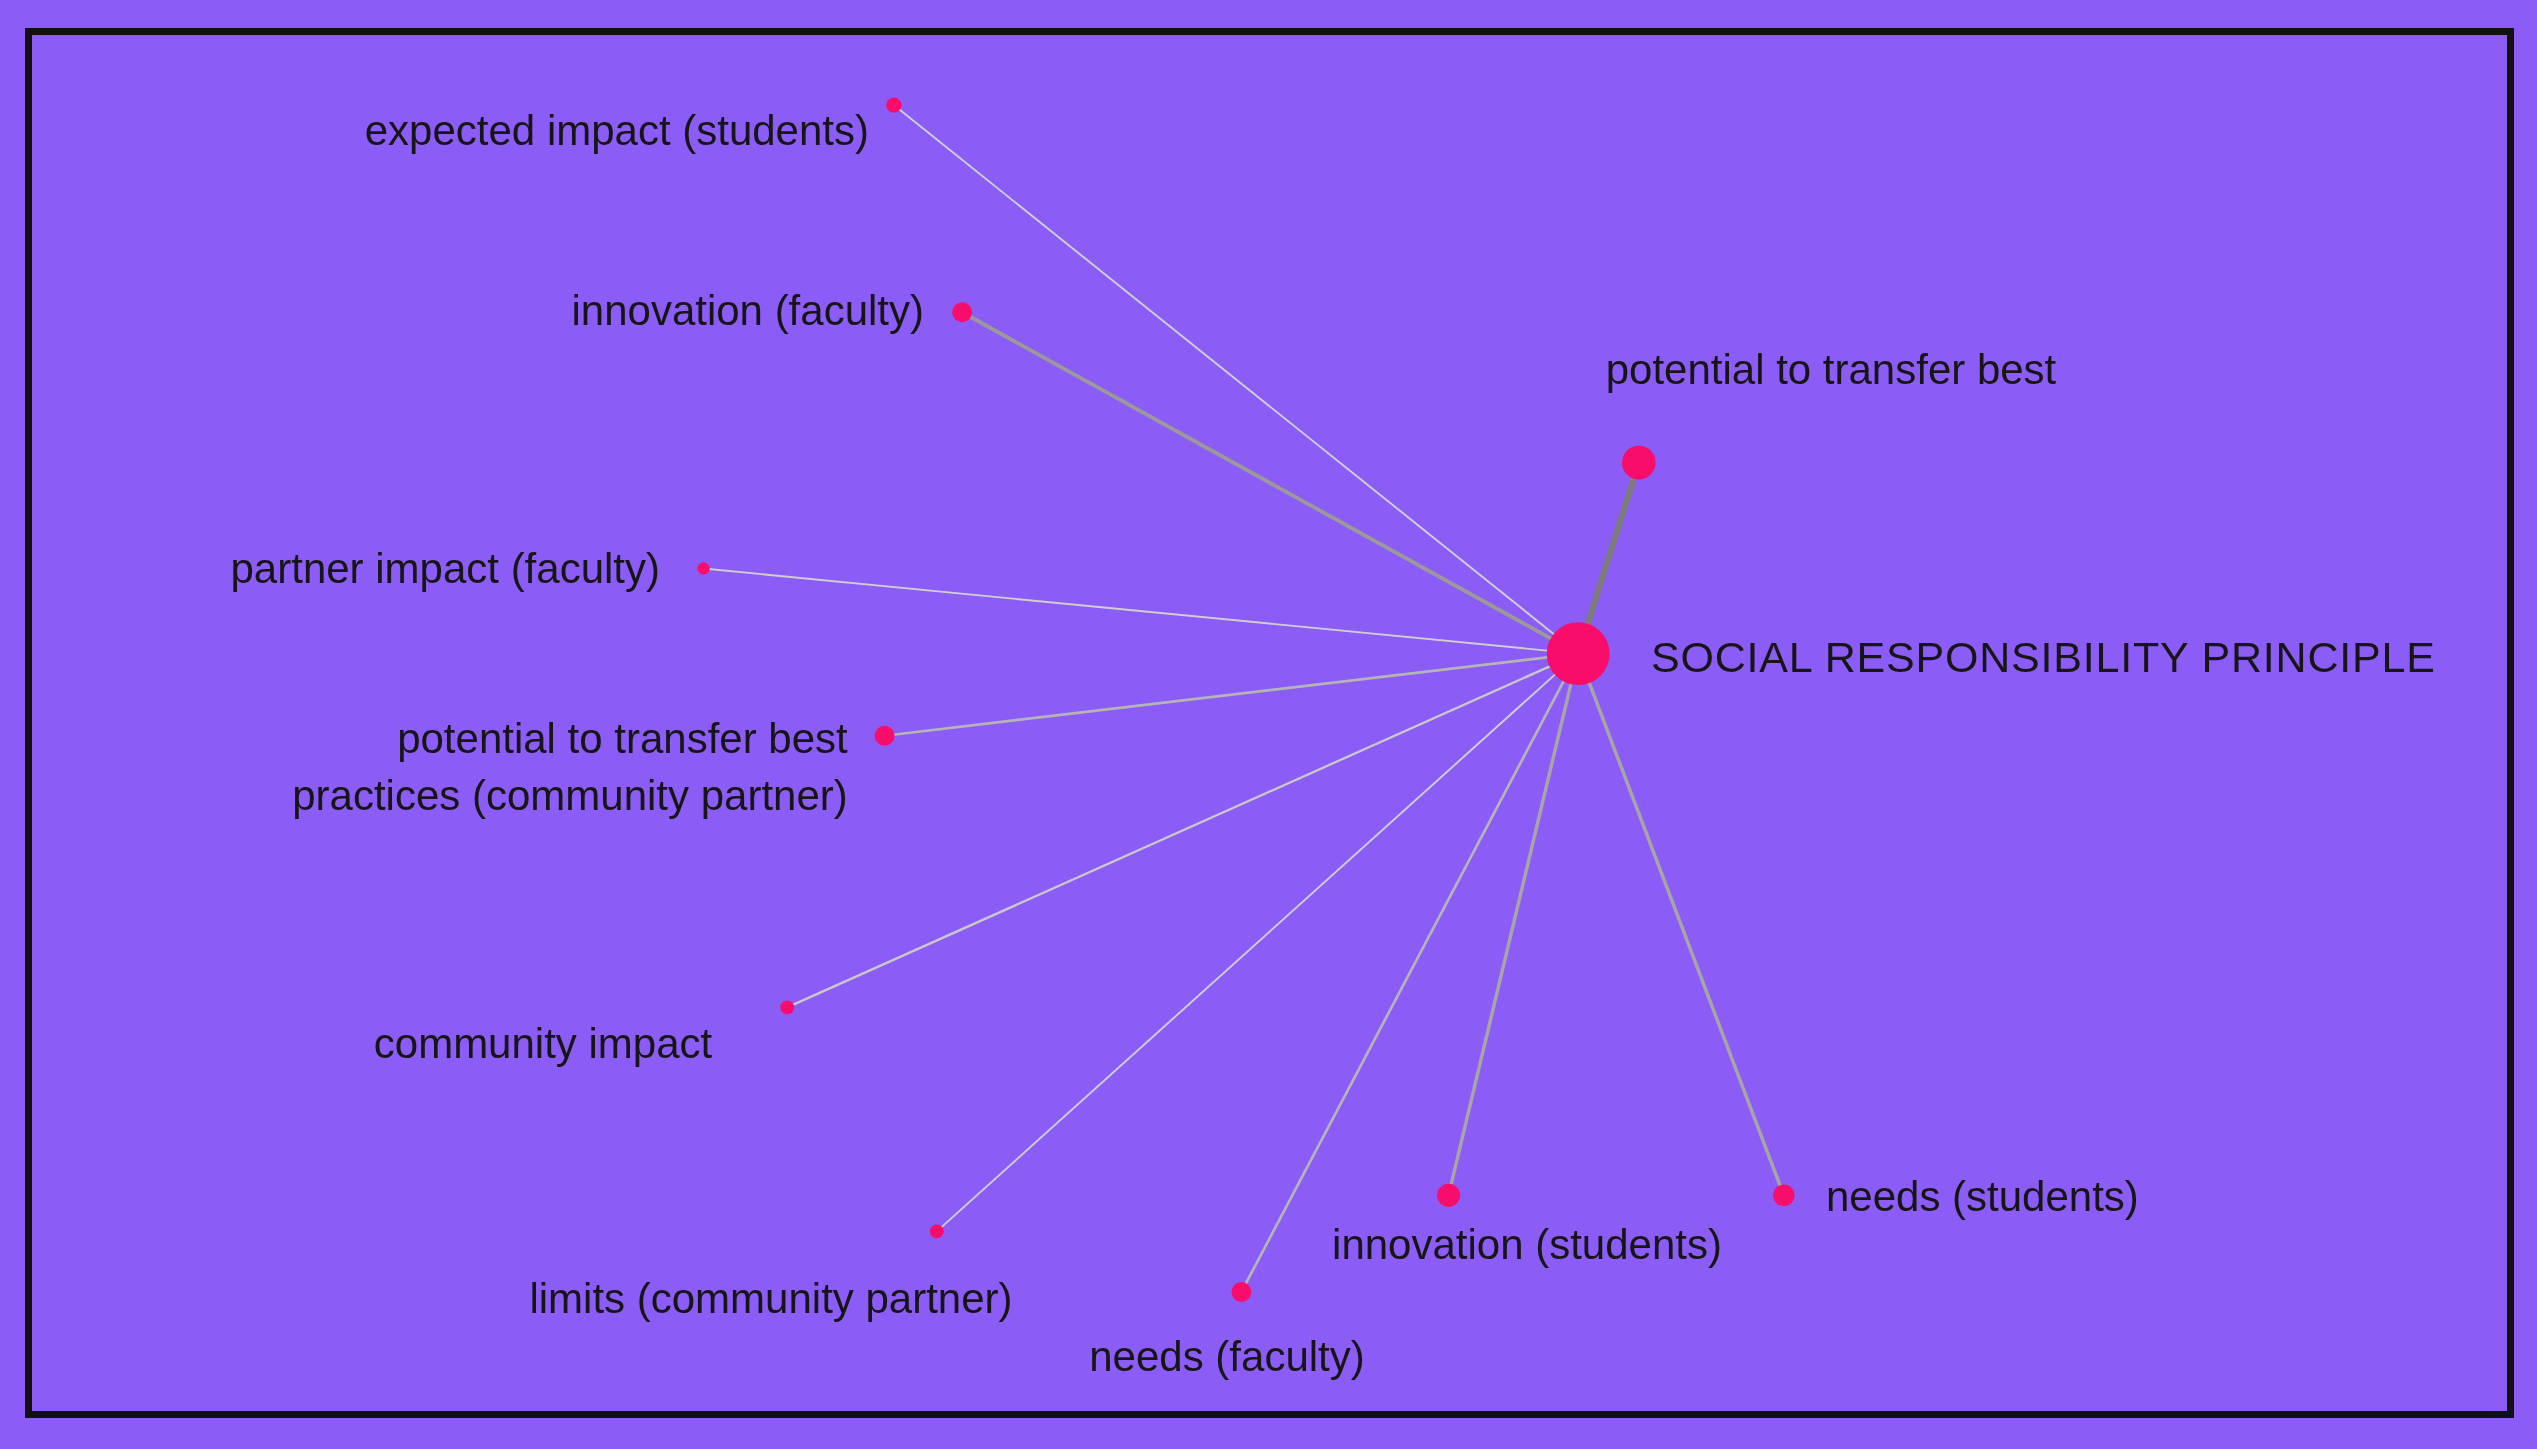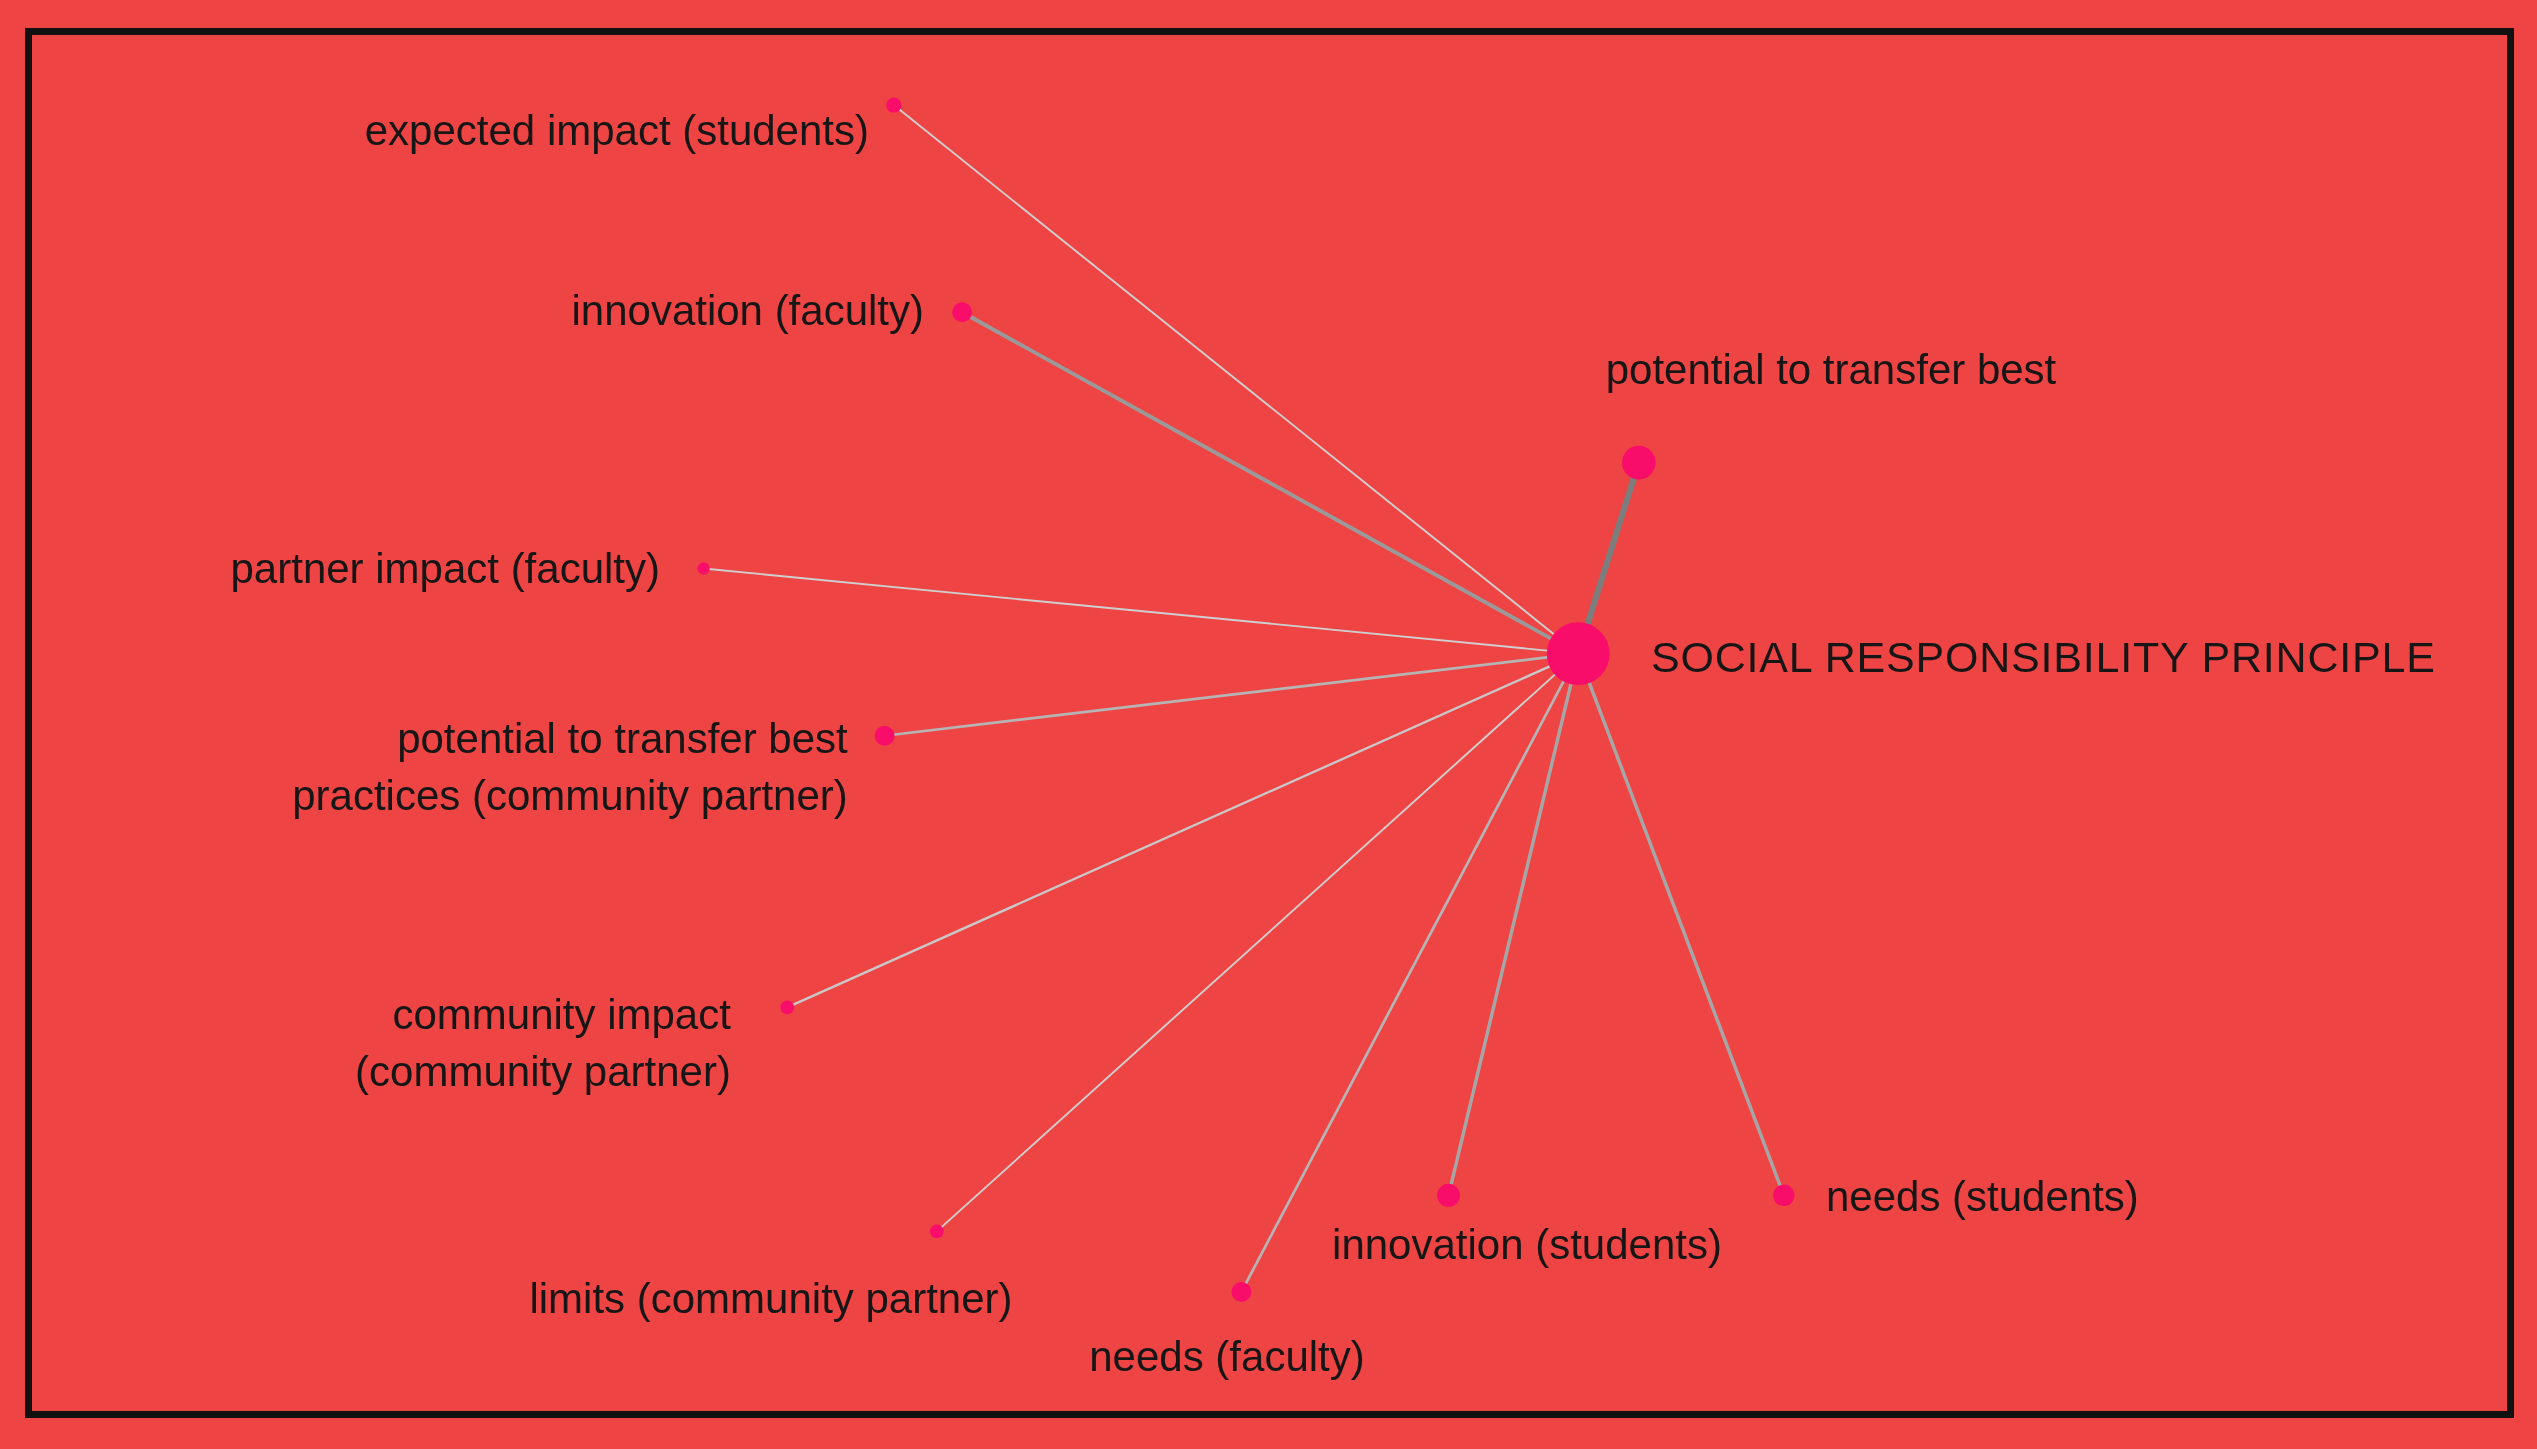--- a/index.html
+++ b/index.html
@@ -4,21 +4,21 @@
 <style>
   html, body {
     margin: 0;
     padding: 0;
     background: #ffffff;
   }
   #canvas {
     position: relative;
     width: 2538px;
     height: 1450px;
-    background: #ef4444;
+    background: #8b5cf6;
     overflow: hidden;
     font-family: "Liberation Sans", sans-serif;
   }
   #figure-border {
     position: absolute;
     left: 25px;
     top: 28px;
     right: 24px;
     bottom: 32px;
     border: 7px solid #111111;
@@ -83,21 +83,20 @@
       </div>
       <div class="node-label right-end" style="left: 660px; top: 568px;">
         <div>partner impact (faculty)</div>
       </div>
       <div class="node-label center" style="left: 570px; top: 767px;">
         <div>potential to transfer best</div>
         <div>practices (community partner)</div>
       </div>
       <div class="node-label center" style="left: 543px; top: 1043px;">
         <div>community impact</div>
-        <div>(community partner)</div>
       </div>
       <div class="node-label center" style="left: 771px; top: 1298px;">
         <div>limits (community partner)</div>
       </div>
       <div class="node-label center" style="left: 1227px; top: 1356px;">
         <div>needs (faculty)</div>
       </div>
       <div class="node-label center" style="left: 1527px; top: 1244px;">
         <div>innovation (students)</div>
       </div>

